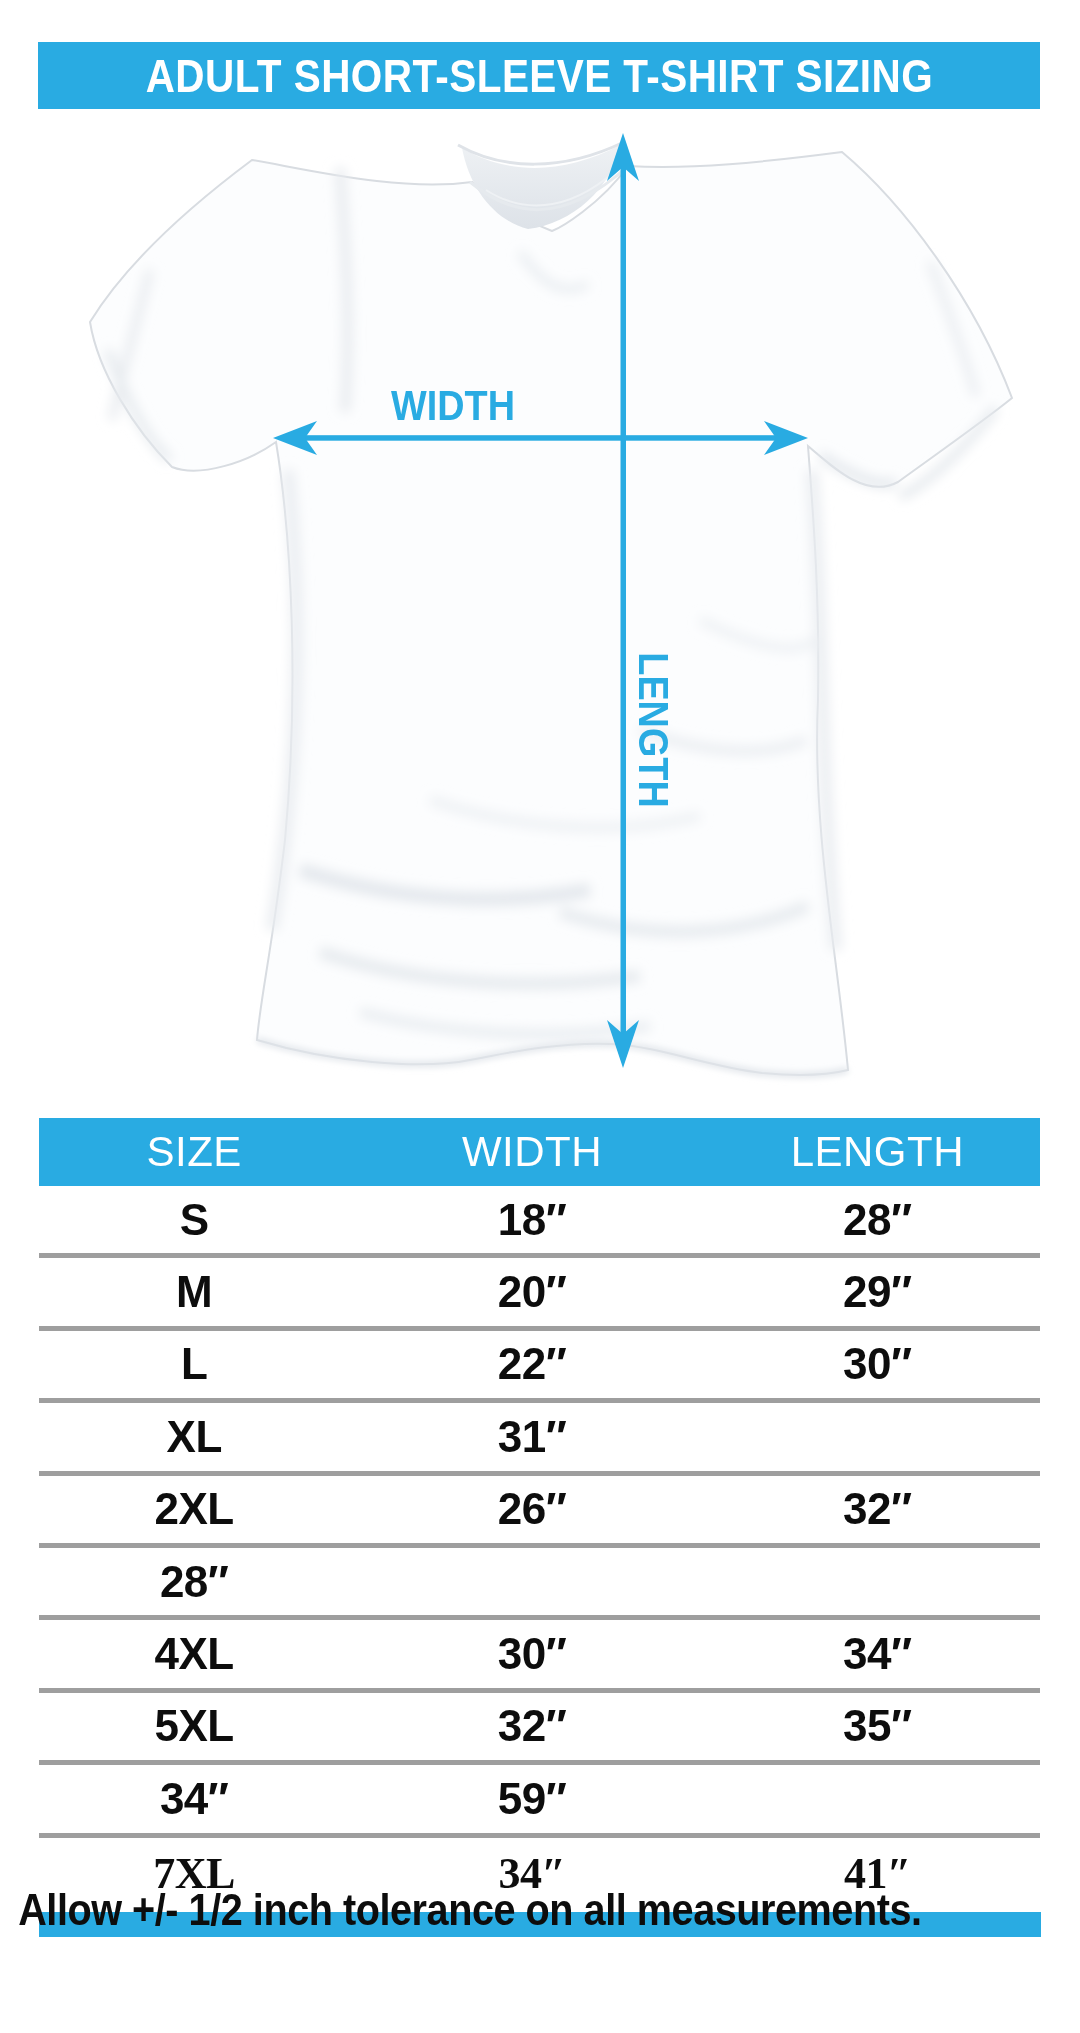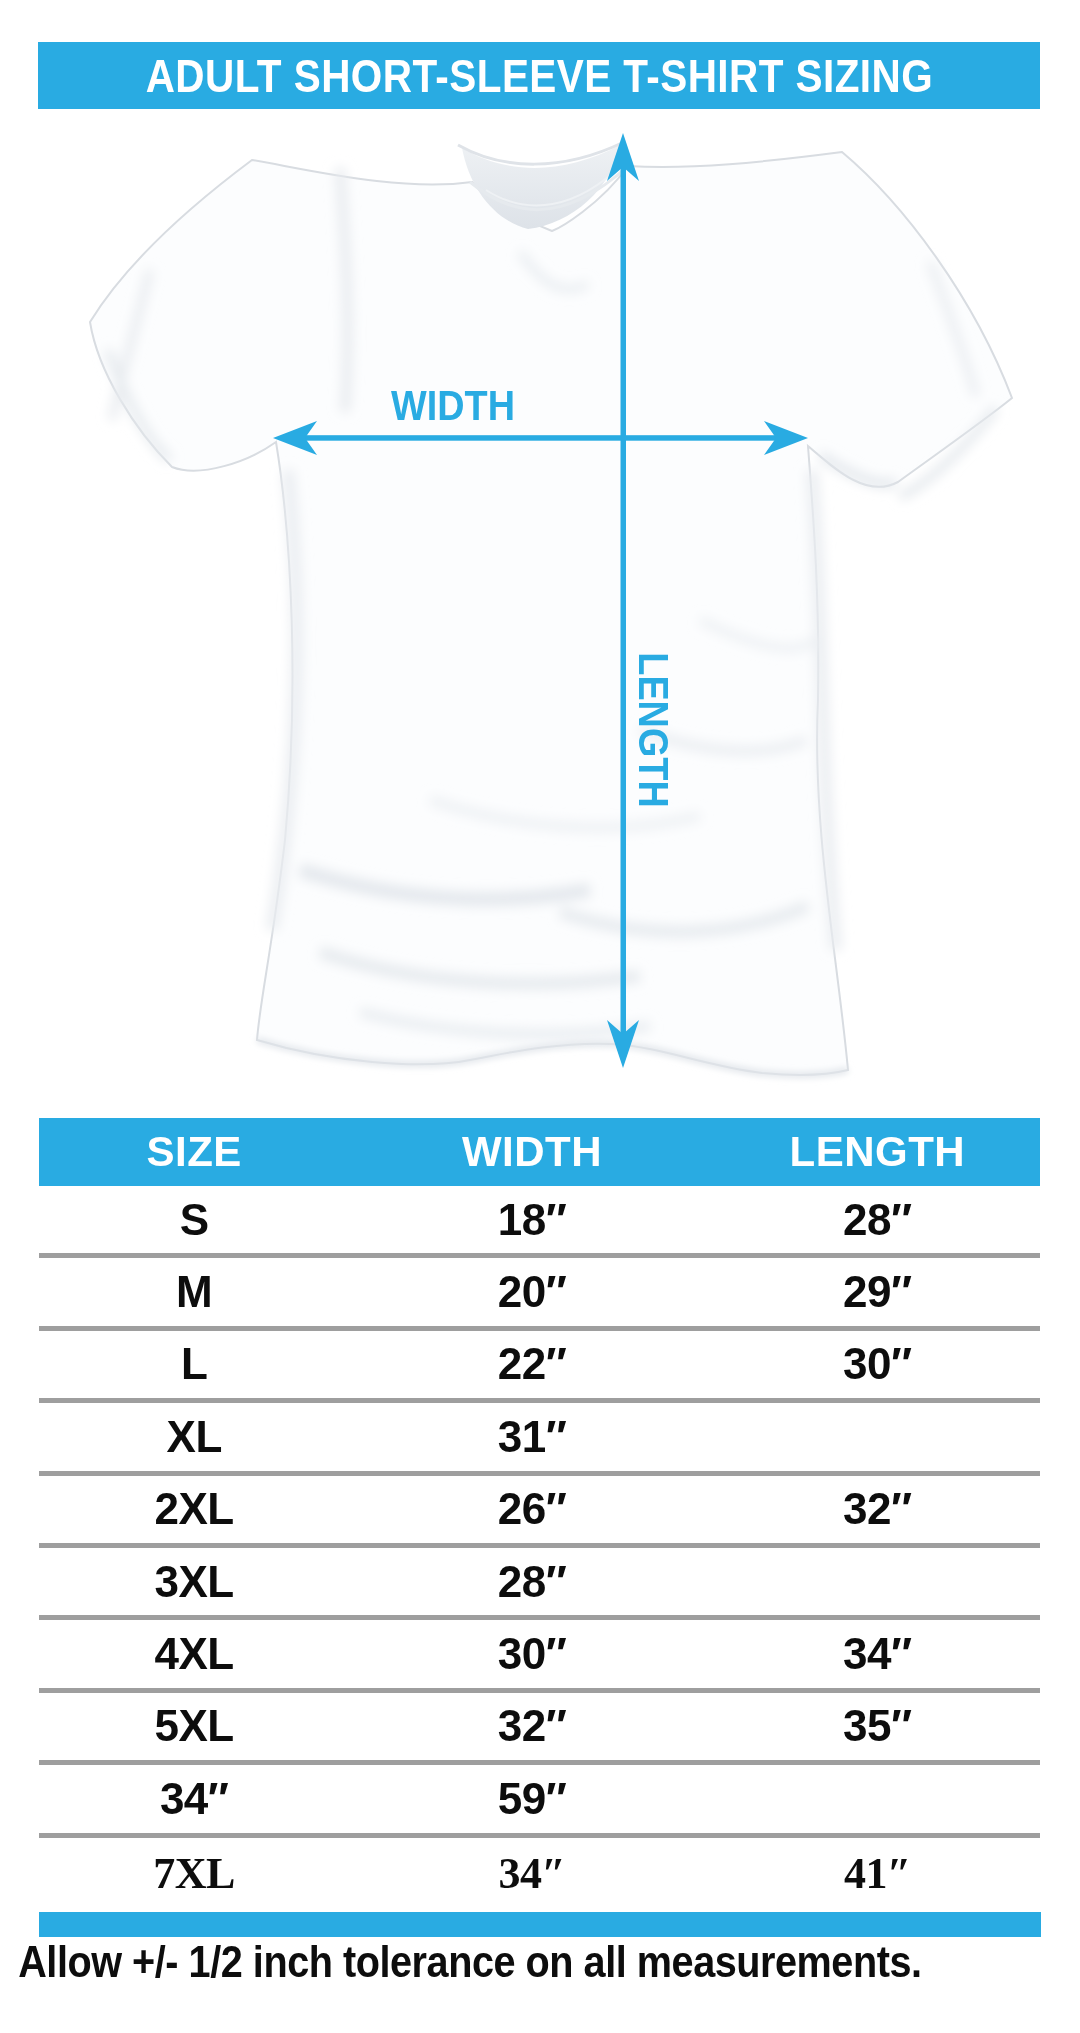--- a/index.html
+++ b/index.html
@@ -27,41 +27,41 @@
   }
   .width-label{left:453px;top:406px;transform:translate(-50%,-50%) scaleX(.9);}
   .length-label{left:653px;top:730px;transform:translate(-50%,-50%) rotate(90deg) scaleX(.9);}
   
   .size-table{position:absolute;left:39px;top:1118px;width:1001px;}
   .thead{
     height:68px;background:#29abe2;display:grid;
     grid-template-columns:31% 36.5% 32.5%;align-items:center;
   }
   .thead .th{
-    color:#ffffff;font-weight:bold;font-size:42px;text-align:center;
+    color:#ffffff;font-weight:normal;font-size:42px;text-align:center;
     letter-spacing:.5px;
   }
   .trow{
     height:72.4px;box-sizing:border-box;display:grid;
     grid-template-columns:31% 36.5% 32.5%;align-items:center;
     border-bottom:5px solid #9e9e9e;
   }
   .trow:last-child{border-bottom:none;font-family:Liberation Serif, serif;}
   .trow .td{
     color:#0d0d0d;font-weight:bold;font-size:44px;text-align:center;
     letter-spacing:-.5px;
   }
   
   .bottom-bar{
     position:absolute;left:39px;top:1912px;width:1002px;height:25px;
     background:#29abe2;
   }
   .note{
-    position:absolute;left:0;top:1929px;width:940px;height:58px;
-    display:flex;align-items:flex-end;justify-content:center;
+    position:absolute;left:0;top:1885px;width:940px;height:58px;
+    display:flex;align-items:flex-start;justify-content:center;
   }
   .note .note-text{
     color:#0d0d0d;font-weight:bold;font-size:44px;white-space:nowrap;
     transform:scaleX(.9);transform-origin:center;letter-spacing:-.5px;
   }
 </style>
 </head>
 <body>
 
 <div class="stage">
@@ -175,21 +175,20 @@
     <div class="trow">
       <div class="td">XL</div>
       <div class="td">31″</div>
     </div>
     <div class="trow">
       <div class="td">2XL</div>
       <div class="td">26″</div>
       <div class="td">32″</div>
     </div>
     <div class="trow">
-      <div class="td">3XL</div>
       <div class="td">28″</div>
     </div>
     <div class="trow">
       <div class="td">4XL</div>
       <div class="td">30″</div>
       <div class="td">34″</div>
     </div>
     <div class="trow">
       <div class="td">5XL</div>
       <div class="td">32″</div>

